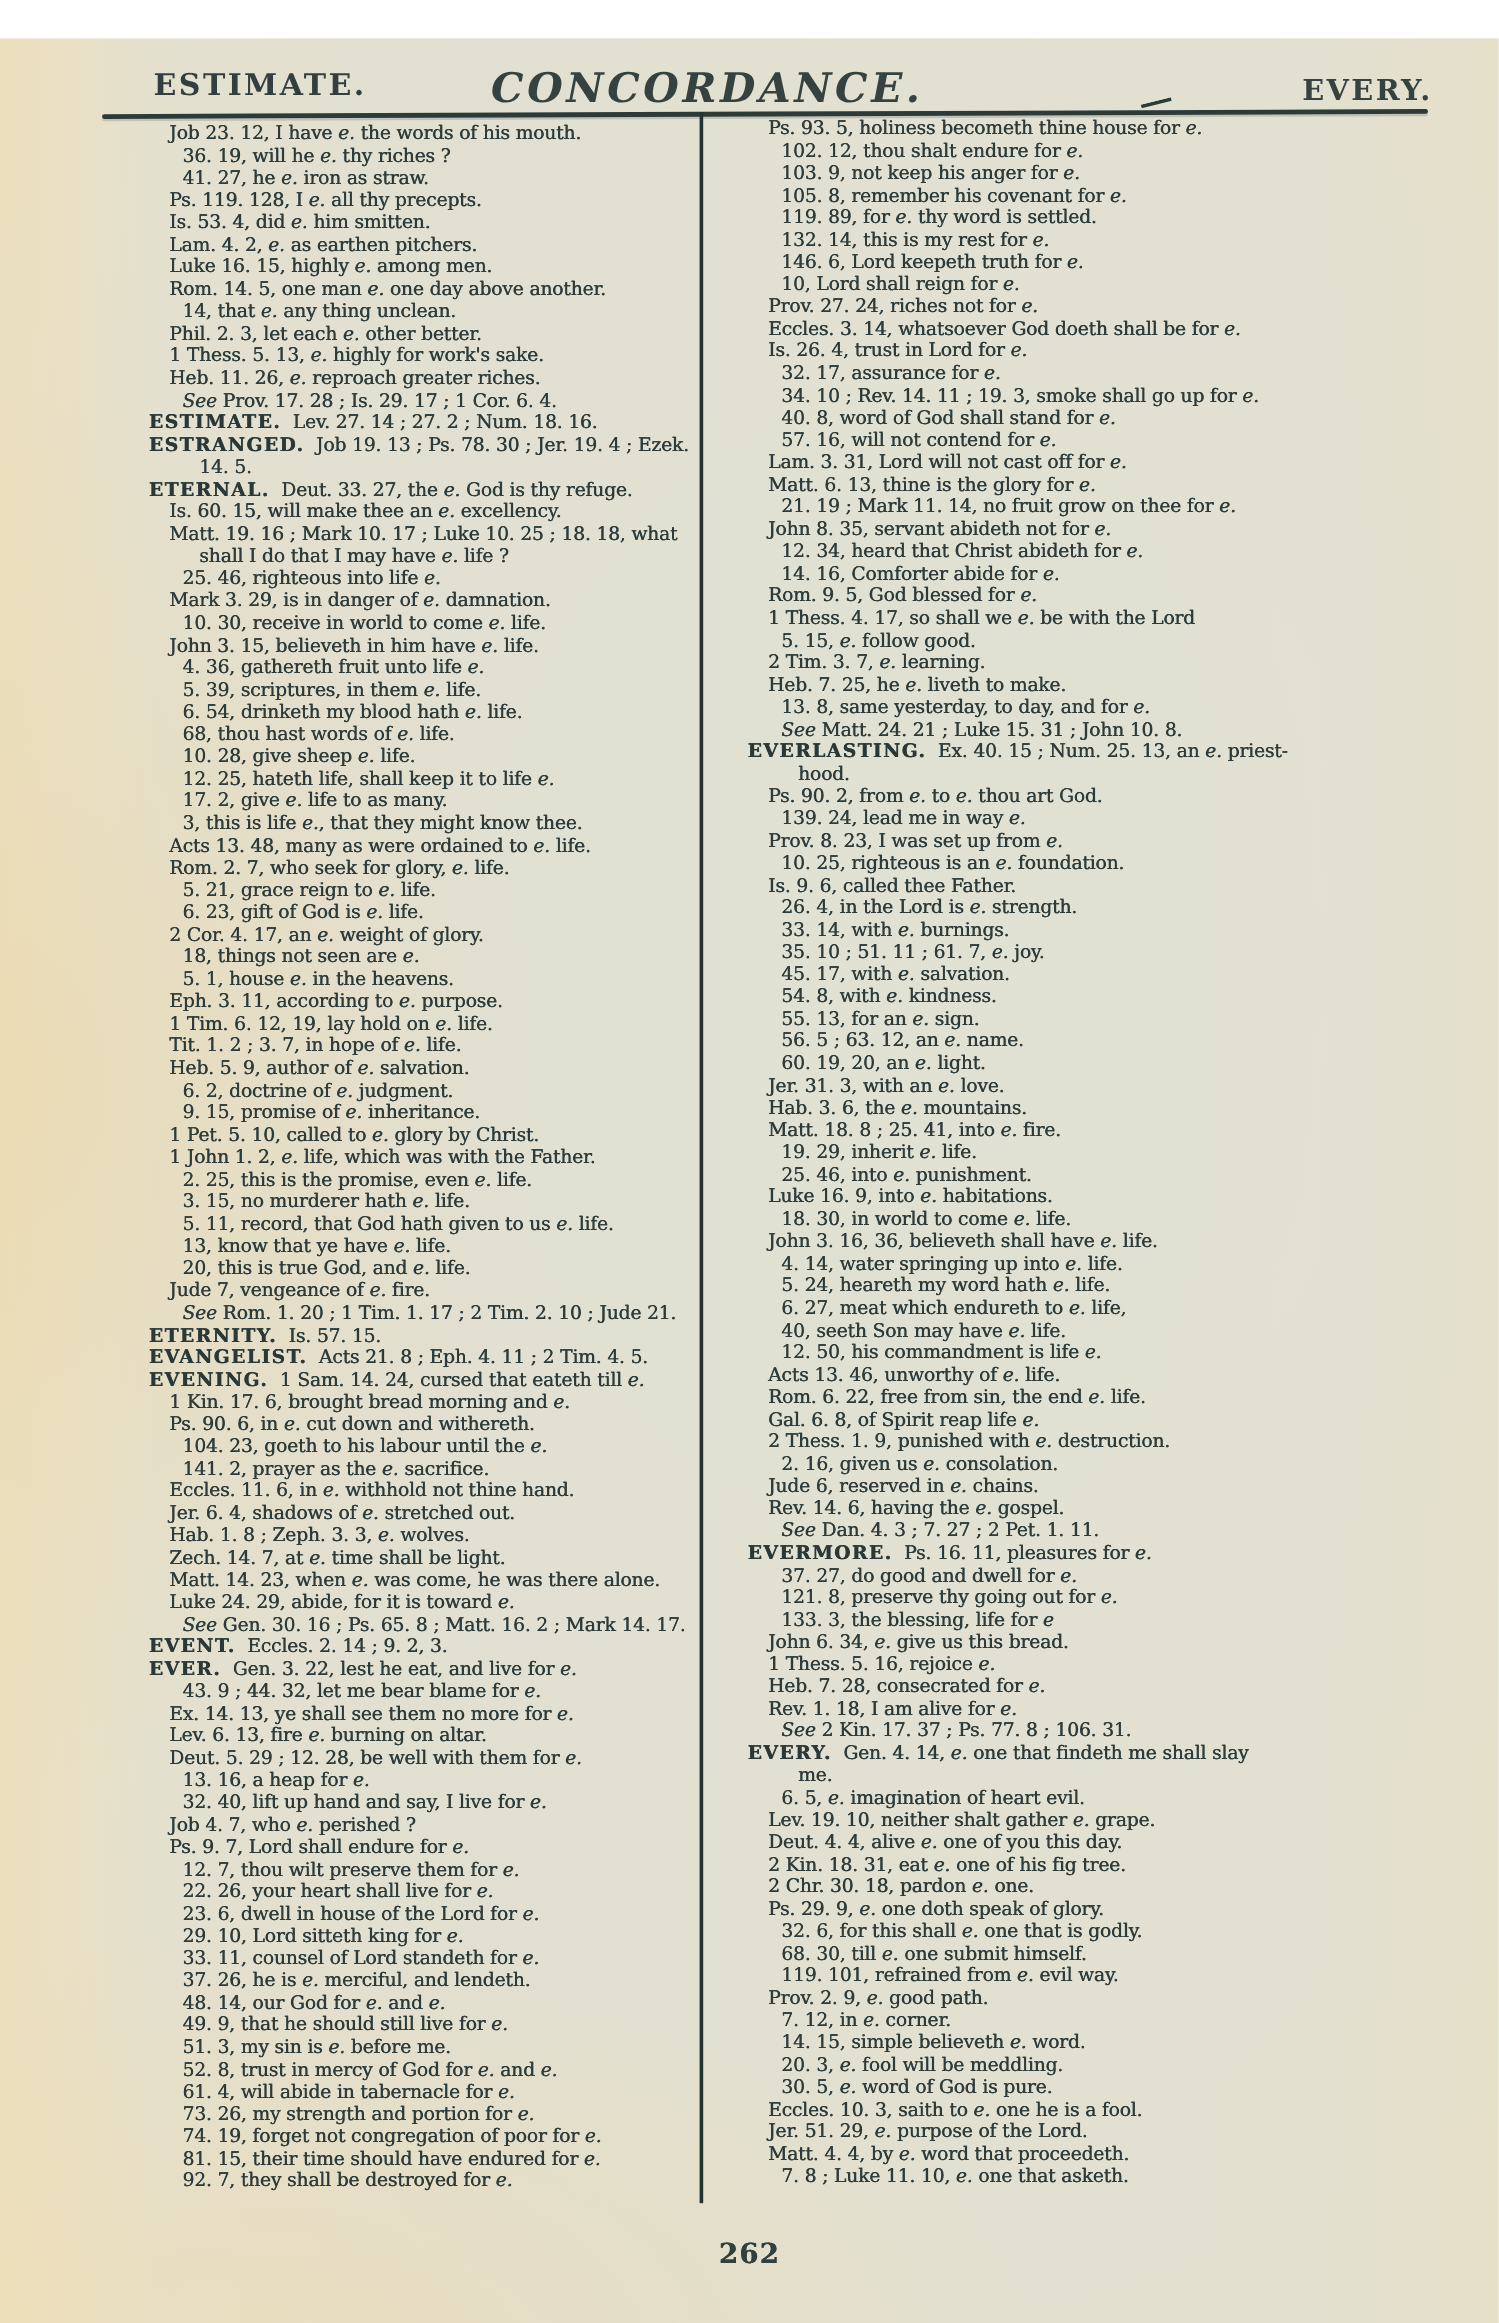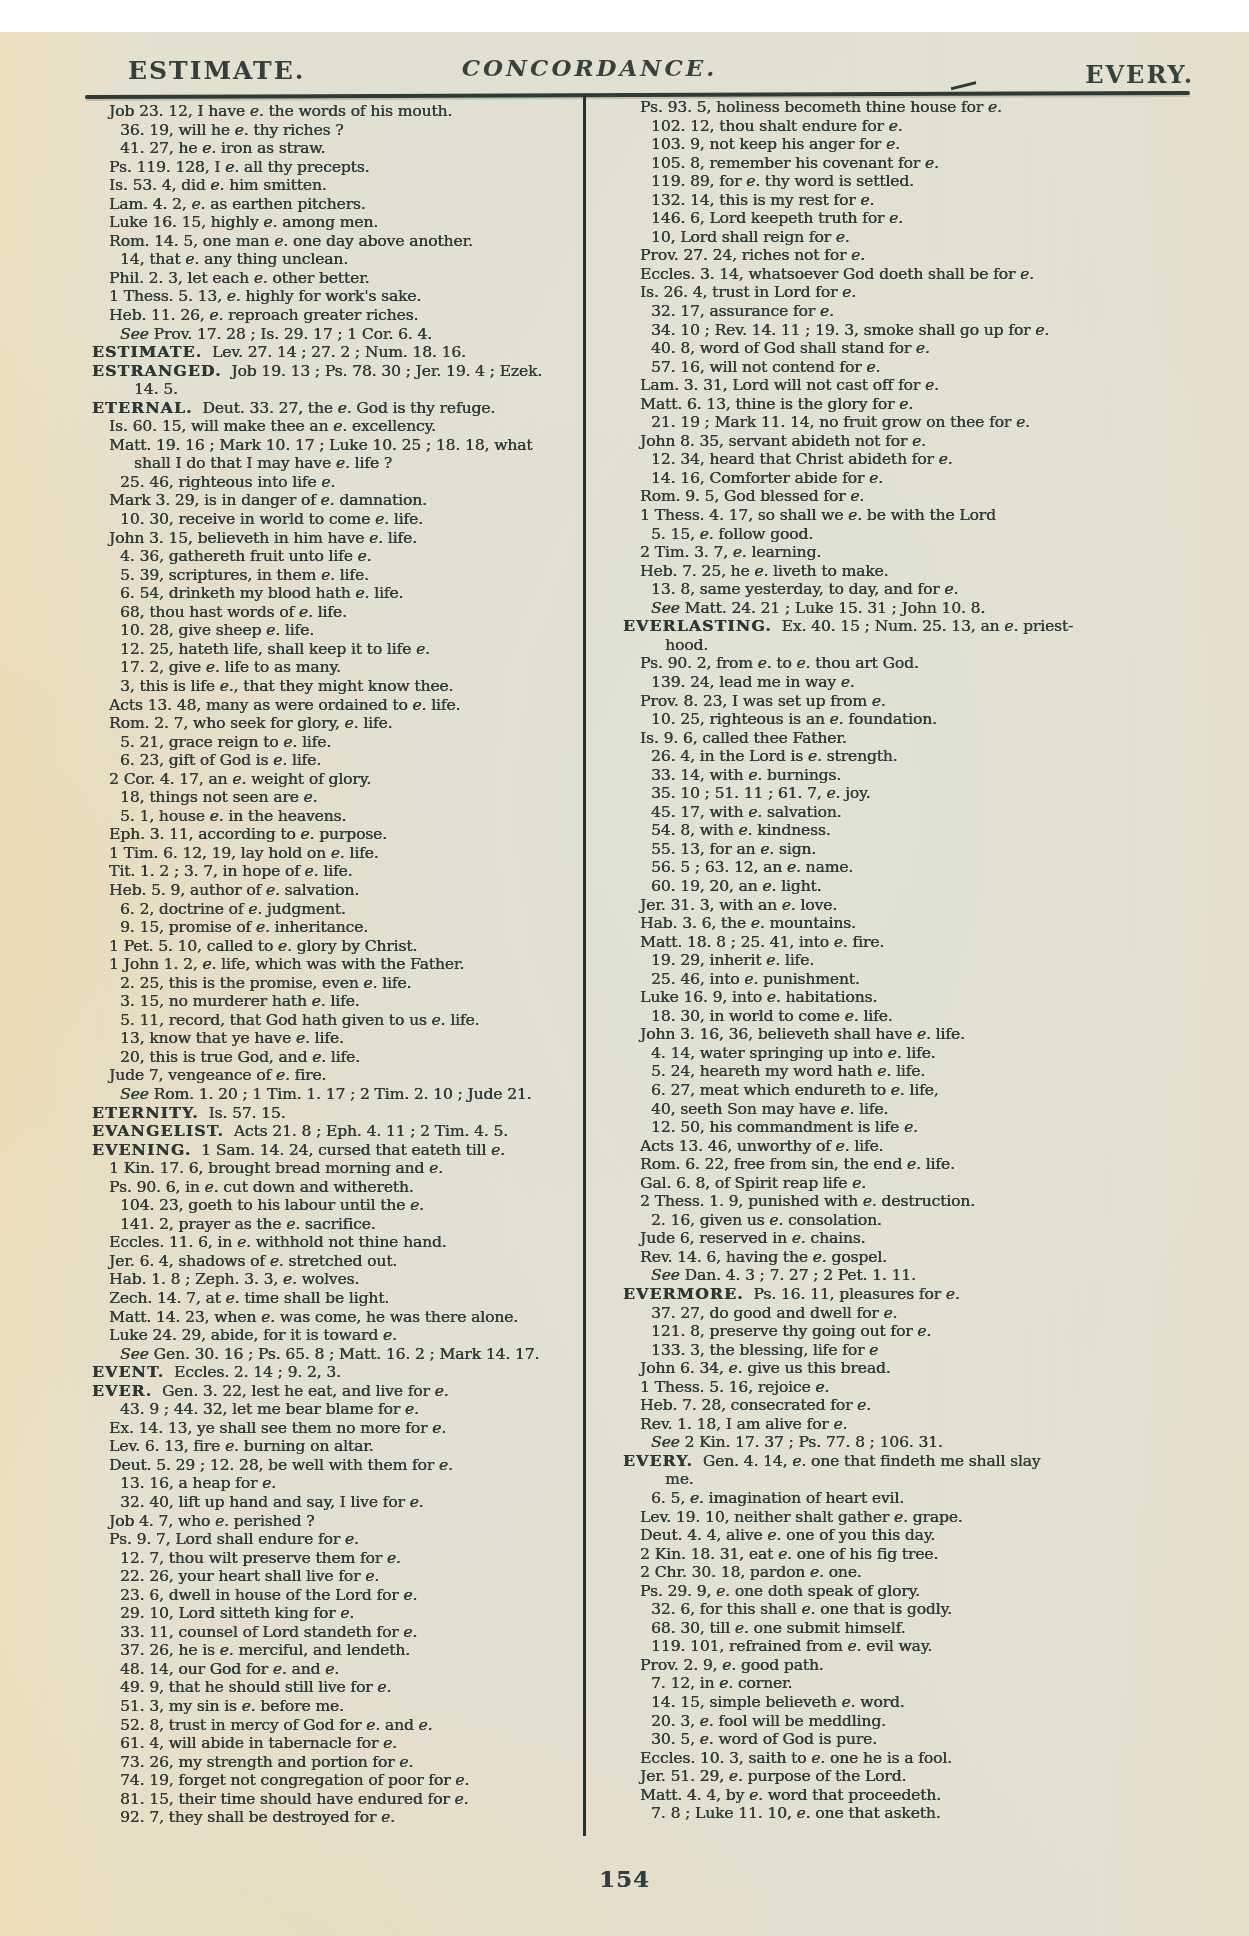--- a/index.html
+++ b/index.html
@@ -12,30 +12,30 @@
       radial-gradient(ellipse 700px 900px at 0% 45%, rgba(236,216,170,.55), rgba(236,216,170,0) 65%),
       radial-gradient(ellipse 1100px 1500px at 60% 40%, rgba(222,226,216,.5), rgba(222,226,216,0) 80%),
       linear-gradient(90deg,#ecdfbe 0px,#e9e0c6 70px,#e4e0ce 130px,#e2dfd0 400px,#e3e0cf 1100px,#e6dfc8 1249px);
     font-family:"DejaVu Serif","Liberation Serif",serif;
     color:#2d3c3b;
     margin-top:32px;
   }
   
   .running-head{position:absolute;top:22px;left:0;right:0;height:36px;}
   .rh-left{position:absolute;left:128px;top:2px;font-size:25px;font-weight:bold;letter-spacing:2px;color:#333f3e;}
-  .rh-center{position:absolute;left:0;right:70px;text-align:center;top:0px;font-size:23px;font-weight:bold;font-style:italic;letter-spacing:3px;color:#36423f;}
+  .rh-center{position:absolute;left:0;right:70px;text-align:center;top:0px;font-size:34px;font-weight:bold;font-style:italic;letter-spacing:3px;color:#36423f;}
   .rh-right{position:absolute;right:55px;top:6px;font-size:24px;font-weight:bold;letter-spacing:2px;color:#36423f;}
   .head-rule{position:absolute;left:85px;top:61px;width:1105px;height:4px;background:#2c3a38;transform:rotate(-0.22deg);border-radius:2px;box-shadow:0 2px 0 rgba(44,58,56,.18);}
   .corner-mark{position:absolute;left:952px;top:52px;width:26px;height:12px;border:0;border-top:3px solid #2c3a38;border-radius:0 0 0 14px;transform:rotate(-14deg);}
   
   .col-divider{position:absolute;left:583px;top:62px;width:3px;height:1742px;background:#243230;}
   
   .col{position:absolute;font-size:15.6px;line-height:18.55px;letter-spacing:-0.15px;white-space:pre;
        text-shadow:0.35px 0 0 currentColor;}
-  .col-left{left:92px;top:70px;width:476px;}
+  .col-left{left:124px;top:70px;width:476px;}
   .col-right{left:623px;top:66px;width:648px;}
   .line{height:18.55px;}
   .ind0{padding-left:0;}
   .ind1{padding-left:17px;}
   .ind2{padding-left:28px;}
   .ind3{padding-left:42px;}
   .hw{font-weight:bold;letter-spacing:1.2px;color:#2a3938;}
   .see{font-style:italic;}
   .line i{font-style:italic;}
   
@@ -51,14 +51,14 @@
     <span class="rh-right">EVERY.</span>
   </div>
   <div class="head-rule"></div>
   <div class="corner-mark"></div>
 
   <div class="col-divider"></div>
 
   <div class="col col-left" id="col-left"><div class="line ind1">Job 23. 12, I have <i>e.</i> the words of his mouth.</div><div class="line ind2">36. 19, will he <i>e.</i> thy riches ?</div><div class="line ind2">41. 27, he <i>e.</i> iron as straw.</div><div class="line ind1">Ps. 119. 128, I <i>e.</i> all thy precepts.</div><div class="line ind1">Is. 53. 4, did <i>e.</i> him smitten.</div><div class="line ind1">Lam. 4. 2, <i>e.</i> as earthen pitchers.</div><div class="line ind1">Luke 16. 15, highly <i>e.</i> among men.</div><div class="line ind1">Rom. 14. 5, one man <i>e.</i> one day above another.</div><div class="line ind2">14, that <i>e.</i> any thing unclean.</div><div class="line ind1">Phil. 2. 3, let each <i>e.</i> other better.</div><div class="line ind1">1 Thess. 5. 13, <i>e.</i> highly for work's sake.</div><div class="line ind1">Heb. 11. 26, <i>e.</i> reproach greater riches.</div><div class="line ind2"><i class="see">See</i> Prov. 17. 28 ; Is. 29. 17 ; 1 Cor. 6. 4.</div><div class="line ind0"><span class="hw">ESTIMATE.</span>  Lev. 27. 14 ; 27. 2 ; Num. 18. 16.</div><div class="line ind0"><span class="hw">ESTRANGED.</span>  Job 19. 13 ; Ps. 78. 30 ; Jer. 19. 4 ; Ezek.</div><div class="line ind3">14. 5.</div><div class="line ind0"><span class="hw">ETERNAL.</span>  Deut. 33. 27, the <i>e.</i> God is thy refuge.</div><div class="line ind1">Is. 60. 15, will make thee an <i>e.</i> excellency.</div><div class="line ind1">Matt. 19. 16 ; Mark 10. 17 ; Luke 10. 25 ; 18. 18, what</div><div class="line ind3">shall I do that I may have <i>e.</i> life ?</div><div class="line ind2">25. 46, righteous into life <i>e.</i></div><div class="line ind1">Mark 3. 29, is in danger of <i>e.</i> damnation.</div><div class="line ind2">10. 30, receive in world to come <i>e.</i> life.</div><div class="line ind1">John 3. 15, believeth in him have <i>e.</i> life.</div><div class="line ind2">4. 36, gathereth fruit unto life <i>e.</i></div><div class="line ind2">5. 39, scriptures, in them <i>e.</i> life.</div><div class="line ind2">6. 54, drinketh my blood hath <i>e.</i> life.</div><div class="line ind2">68, thou hast words of <i>e.</i> life.</div><div class="line ind2">10. 28, give sheep <i>e.</i> life.</div><div class="line ind2">12. 25, hateth life, shall keep it to life <i>e.</i></div><div class="line ind2">17. 2, give <i>e.</i> life to as many.</div><div class="line ind2">3, this is life <i>e.</i>, that they might know thee.</div><div class="line ind1">Acts 13. 48, many as were ordained to <i>e.</i> life.</div><div class="line ind1">Rom. 2. 7, who seek for glory, <i>e.</i> life.</div><div class="line ind2">5. 21, grace reign to <i>e.</i> life.</div><div class="line ind2">6. 23, gift of God is <i>e.</i> life.</div><div class="line ind1">2 Cor. 4. 17, an <i>e.</i> weight of glory.</div><div class="line ind2">18, things not seen are <i>e.</i></div><div class="line ind2">5. 1, house <i>e.</i> in the heavens.</div><div class="line ind1">Eph. 3. 11, according to <i>e.</i> purpose.</div><div class="line ind1">1 Tim. 6. 12, 19, lay hold on <i>e.</i> life.</div><div class="line ind1">Tit. 1. 2 ; 3. 7, in hope of <i>e.</i> life.</div><div class="line ind1">Heb. 5. 9, author of <i>e.</i> salvation.</div><div class="line ind2">6. 2, doctrine of <i>e.</i> judgment.</div><div class="line ind2">9. 15, promise of <i>e.</i> inheritance.</div><div class="line ind1">1 Pet. 5. 10, called to <i>e.</i> glory by Christ.</div><div class="line ind1">1 John 1. 2, <i>e.</i> life, which was with the Father.</div><div class="line ind2">2. 25, this is the promise, even <i>e.</i> life.</div><div class="line ind2">3. 15, no murderer hath <i>e.</i> life.</div><div class="line ind2">5. 11, record, that God hath given to us <i>e.</i> life.</div><div class="line ind2">13, know that ye have <i>e.</i> life.</div><div class="line ind2">20, this is true God, and <i>e.</i> life.</div><div class="line ind1">Jude 7, vengeance of <i>e.</i> fire.</div><div class="line ind2"><i class="see">See</i> Rom. 1. 20 ; 1 Tim. 1. 17 ; 2 Tim. 2. 10 ; Jude 21.</div><div class="line ind0"><span class="hw">ETERNITY.</span>  Is. 57. 15.</div><div class="line ind0"><span class="hw">EVANGELIST.</span>  Acts 21. 8 ; Eph. 4. 11 ; 2 Tim. 4. 5.</div><div class="line ind0"><span class="hw">EVENING.</span>  1 Sam. 14. 24, cursed that eateth till <i>e.</i></div><div class="line ind1">1 Kin. 17. 6, brought bread morning and <i>e.</i></div><div class="line ind1">Ps. 90. 6, in <i>e.</i> cut down and withereth.</div><div class="line ind2">104. 23, goeth to his labour until the <i>e.</i></div><div class="line ind2">141. 2, prayer as the <i>e.</i> sacrifice.</div><div class="line ind1">Eccles. 11. 6, in <i>e.</i> withhold not thine hand.</div><div class="line ind1">Jer. 6. 4, shadows of <i>e.</i> stretched out.</div><div class="line ind1">Hab. 1. 8 ; Zeph. 3. 3, <i>e.</i> wolves.</div><div class="line ind1">Zech. 14. 7, at <i>e.</i> time shall be light.</div><div class="line ind1">Matt. 14. 23, when <i>e.</i> was come, he was there alone.</div><div class="line ind1">Luke 24. 29, abide, for it is toward <i>e.</i></div><div class="line ind2"><i class="see">See</i> Gen. 30. 16 ; Ps. 65. 8 ; Matt. 16. 2 ; Mark 14. 17.</div><div class="line ind0"><span class="hw">EVENT.</span>  Eccles. 2. 14 ; 9. 2, 3.</div><div class="line ind0"><span class="hw">EVER.</span>  Gen. 3. 22, lest he eat, and live for <i>e.</i></div><div class="line ind2">43. 9 ; 44. 32, let me bear blame for <i>e.</i></div><div class="line ind1">Ex. 14. 13, ye shall see them no more for <i>e.</i></div><div class="line ind1">Lev. 6. 13, fire <i>e.</i> burning on altar.</div><div class="line ind1">Deut. 5. 29 ; 12. 28, be well with them for <i>e.</i></div><div class="line ind2">13. 16, a heap for <i>e.</i></div><div class="line ind2">32. 40, lift up hand and say, I live for <i>e.</i></div><div class="line ind1">Job 4. 7, who <i>e.</i> perished ?</div><div class="line ind1">Ps. 9. 7, Lord shall endure for <i>e.</i></div><div class="line ind2">12. 7, thou wilt preserve them for <i>e.</i></div><div class="line ind2">22. 26, your heart shall live for <i>e.</i></div><div class="line ind2">23. 6, dwell in house of the Lord for <i>e.</i></div><div class="line ind2">29. 10, Lord sitteth king for <i>e.</i></div><div class="line ind2">33. 11, counsel of Lord standeth for <i>e.</i></div><div class="line ind2">37. 26, he is <i>e.</i> merciful, and lendeth.</div><div class="line ind2">48. 14, our God for <i>e.</i> and <i>e.</i></div><div class="line ind2">49. 9, that he should still live for <i>e.</i></div><div class="line ind2">51. 3, my sin is <i>e.</i> before me.</div><div class="line ind2">52. 8, trust in mercy of God for <i>e.</i> and <i>e.</i></div><div class="line ind2">61. 4, will abide in tabernacle for <i>e.</i></div><div class="line ind2">73. 26, my strength and portion for <i>e.</i></div><div class="line ind2">74. 19, forget not congregation of poor for <i>e.</i></div><div class="line ind2">81. 15, their time should have endured for <i>e.</i></div><div class="line ind2">92. 7, they shall be destroyed for <i>e.</i></div></div>
   <div class="col col-right" id="col-right"><div class="line ind1">Ps. 93. 5, holiness becometh thine house for <i>e.</i></div><div class="line ind2">102. 12, thou shalt endure for <i>e.</i></div><div class="line ind2">103. 9, not keep his anger for <i>e.</i></div><div class="line ind2">105. 8, remember his covenant for <i>e.</i></div><div class="line ind2">119. 89, for <i>e.</i> thy word is settled.</div><div class="line ind2">132. 14, this is my rest for <i>e.</i></div><div class="line ind2">146. 6, Lord keepeth truth for <i>e.</i></div><div class="line ind2">10, Lord shall reign for <i>e.</i></div><div class="line ind1">Prov. 27. 24, riches not for <i>e.</i></div><div class="line ind1">Eccles. 3. 14, whatsoever God doeth shall be for <i>e.</i></div><div class="line ind1">Is. 26. 4, trust in Lord for <i>e.</i></div><div class="line ind2">32. 17, assurance for <i>e.</i></div><div class="line ind2">34. 10 ; Rev. 14. 11 ; 19. 3, smoke shall go up for <i>e.</i></div><div class="line ind2">40. 8, word of God shall stand for <i>e.</i></div><div class="line ind2">57. 16, will not contend for <i>e.</i></div><div class="line ind1">Lam. 3. 31, Lord will not cast off for <i>e.</i></div><div class="line ind1">Matt. 6. 13, thine is the glory for <i>e.</i></div><div class="line ind2">21. 19 ; Mark 11. 14, no fruit grow on thee for <i>e.</i></div><div class="line ind1">John 8. 35, servant abideth not for <i>e.</i></div><div class="line ind2">12. 34, heard that Christ abideth for <i>e.</i></div><div class="line ind2">14. 16, Comforter abide for <i>e.</i></div><div class="line ind1">Rom. 9. 5, God blessed for <i>e.</i></div><div class="line ind1">1 Thess. 4. 17, so shall we <i>e.</i> be with the Lord</div><div class="line ind2">5. 15, <i>e.</i> follow good.</div><div class="line ind1">2 Tim. 3. 7, <i>e.</i> learning.</div><div class="line ind1">Heb. 7. 25, he <i>e.</i> liveth to make.</div><div class="line ind2">13. 8, same yesterday, to day, and for <i>e.</i></div><div class="line ind2"><i class="see">See</i> Matt. 24. 21 ; Luke 15. 31 ; John 10. 8.</div><div class="line ind0"><span class="hw">EVERLASTING.</span>  Ex. 40. 15 ; Num. 25. 13, an <i>e.</i> priest-</div><div class="line ind3">hood.</div><div class="line ind1">Ps. 90. 2, from <i>e.</i> to <i>e.</i> thou art God.</div><div class="line ind2">139. 24, lead me in way <i>e.</i></div><div class="line ind1">Prov. 8. 23, I was set up from <i>e.</i></div><div class="line ind2">10. 25, righteous is an <i>e.</i> foundation.</div><div class="line ind1">Is. 9. 6, called thee Father.</div><div class="line ind2">26. 4, in the Lord is <i>e.</i> strength.</div><div class="line ind2">33. 14, with <i>e.</i> burnings.</div><div class="line ind2">35. 10 ; 51. 11 ; 61. 7, <i>e.</i> joy.</div><div class="line ind2">45. 17, with <i>e.</i> salvation.</div><div class="line ind2">54. 8, with <i>e.</i> kindness.</div><div class="line ind2">55. 13, for an <i>e.</i> sign.</div><div class="line ind2">56. 5 ; 63. 12, an <i>e.</i> name.</div><div class="line ind2">60. 19, 20, an <i>e.</i> light.</div><div class="line ind1">Jer. 31. 3, with an <i>e.</i> love.</div><div class="line ind1">Hab. 3. 6, the <i>e.</i> mountains.</div><div class="line ind1">Matt. 18. 8 ; 25. 41, into <i>e.</i> fire.</div><div class="line ind2">19. 29, inherit <i>e.</i> life.</div><div class="line ind2">25. 46, into <i>e.</i> punishment.</div><div class="line ind1">Luke 16. 9, into <i>e.</i> habitations.</div><div class="line ind2">18. 30, in world to come <i>e.</i> life.</div><div class="line ind1">John 3. 16, 36, believeth shall have <i>e.</i> life.</div><div class="line ind2">4. 14, water springing up into <i>e.</i> life.</div><div class="line ind2">5. 24, heareth my word hath <i>e.</i> life.</div><div class="line ind2">6. 27, meat which endureth to <i>e.</i> life,</div><div class="line ind2">40, seeth Son may have <i>e.</i> life.</div><div class="line ind2">12. 50, his commandment is life <i>e.</i></div><div class="line ind1">Acts 13. 46, unworthy of <i>e.</i> life.</div><div class="line ind1">Rom. 6. 22, free from sin, the end <i>e.</i> life.</div><div class="line ind1">Gal. 6. 8, of Spirit reap life <i>e.</i></div><div class="line ind1">2 Thess. 1. 9, punished with <i>e.</i> destruction.</div><div class="line ind2">2. 16, given us <i>e.</i> consolation.</div><div class="line ind1">Jude 6, reserved in <i>e.</i> chains.</div><div class="line ind1">Rev. 14. 6, having the <i>e.</i> gospel.</div><div class="line ind2"><i class="see">See</i> Dan. 4. 3 ; 7. 27 ; 2 Pet. 1. 11.</div><div class="line ind0"><span class="hw">EVERMORE.</span>  Ps. 16. 11, pleasures for <i>e.</i></div><div class="line ind2">37. 27, do good and dwell for <i>e.</i></div><div class="line ind2">121. 8, preserve thy going out for <i>e.</i></div><div class="line ind2">133. 3, the blessing, life for <i>e</i></div><div class="line ind1">John 6. 34, <i>e.</i> give us this bread.</div><div class="line ind1">1 Thess. 5. 16, rejoice <i>e.</i></div><div class="line ind1">Heb. 7. 28, consecrated for <i>e.</i></div><div class="line ind1">Rev. 1. 18, I am alive for <i>e.</i></div><div class="line ind2"><i class="see">See</i> 2 Kin. 17. 37 ; Ps. 77. 8 ; 106. 31.</div><div class="line ind0"><span class="hw">EVERY.</span>  Gen. 4. 14, <i>e.</i> one that findeth me shall slay</div><div class="line ind3">me.</div><div class="line ind2">6. 5, <i>e.</i> imagination of heart evil.</div><div class="line ind1">Lev. 19. 10, neither shalt gather <i>e.</i> grape.</div><div class="line ind1">Deut. 4. 4, alive <i>e.</i> one of you this day.</div><div class="line ind1">2 Kin. 18. 31, eat <i>e.</i> one of his fig tree.</div><div class="line ind1">2 Chr. 30. 18, pardon <i>e.</i> one.</div><div class="line ind1">Ps. 29. 9, <i>e.</i> one doth speak of glory.</div><div class="line ind2">32. 6, for this shall <i>e.</i> one that is godly.</div><div class="line ind2">68. 30, till <i>e.</i> one submit himself.</div><div class="line ind2">119. 101, refrained from <i>e.</i> evil way.</div><div class="line ind1">Prov. 2. 9, <i>e.</i> good path.</div><div class="line ind2">7. 12, in <i>e.</i> corner.</div><div class="line ind2">14. 15, simple believeth <i>e.</i> word.</div><div class="line ind2">20. 3, <i>e.</i> fool will be meddling.</div><div class="line ind2">30. 5, <i>e.</i> word of God is pure.</div><div class="line ind1">Eccles. 10. 3, saith to <i>e.</i> one he is a fool.</div><div class="line ind1">Jer. 51. 29, <i>e.</i> purpose of the Lord.</div><div class="line ind1">Matt. 4. 4, by <i>e.</i> word that proceedeth.</div><div class="line ind2">7. 8 ; Luke 11. 10, <i>e.</i> one that asketh.</div></div>
 
-  <div class="folio">154</div>
+  <div class="folio">262</div>
 </div>
 
 </body></html>

